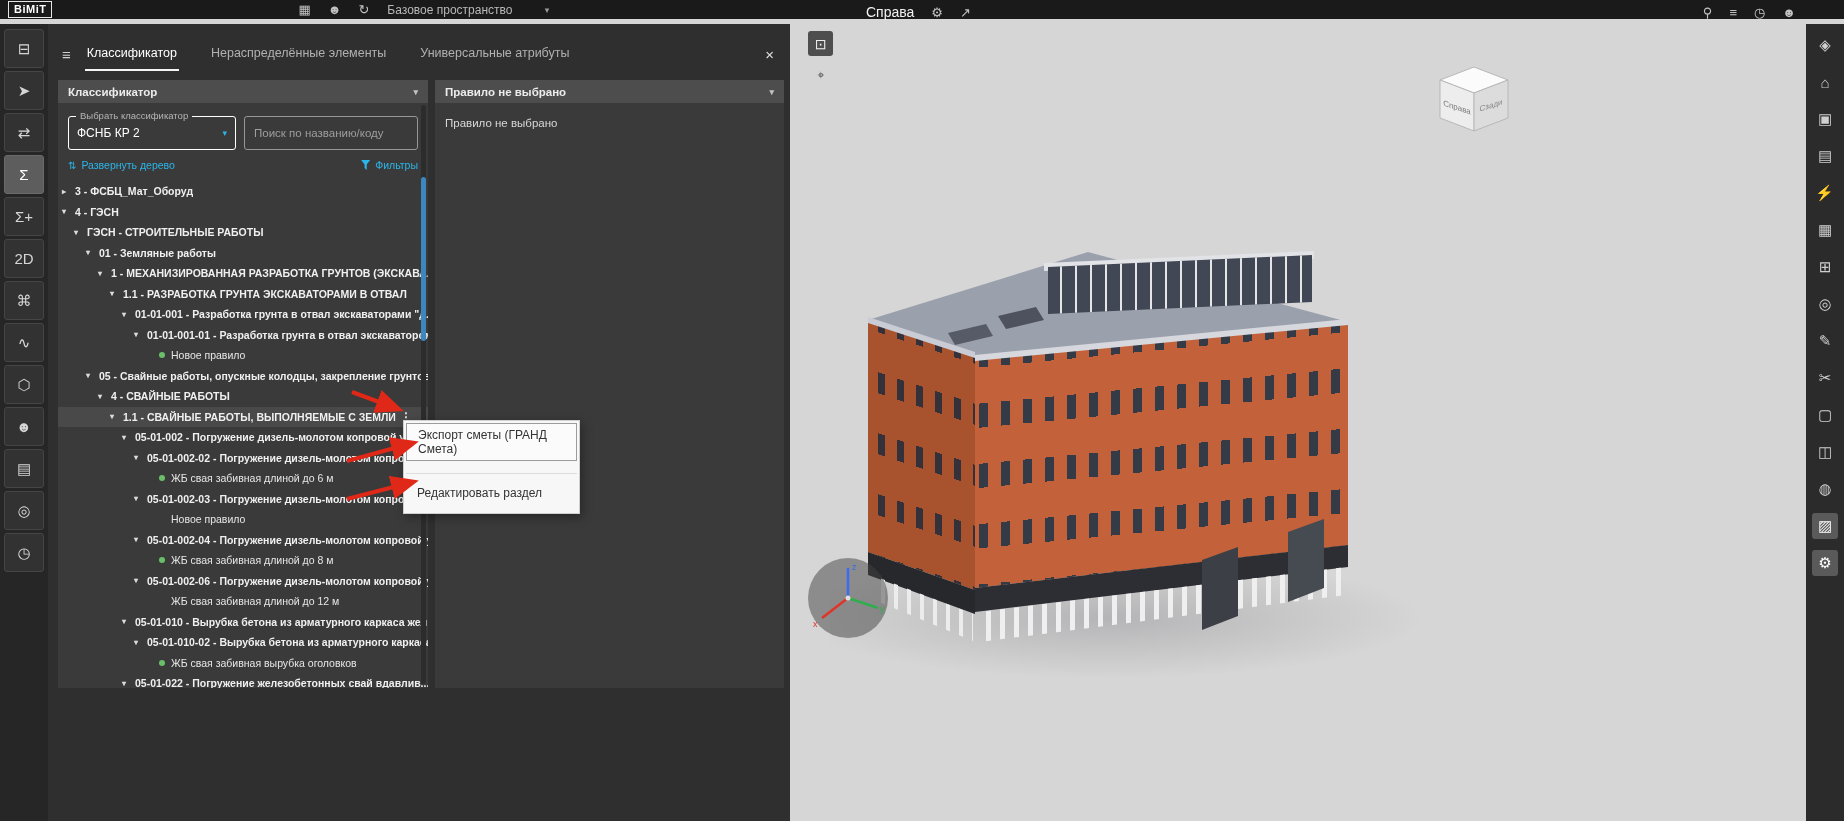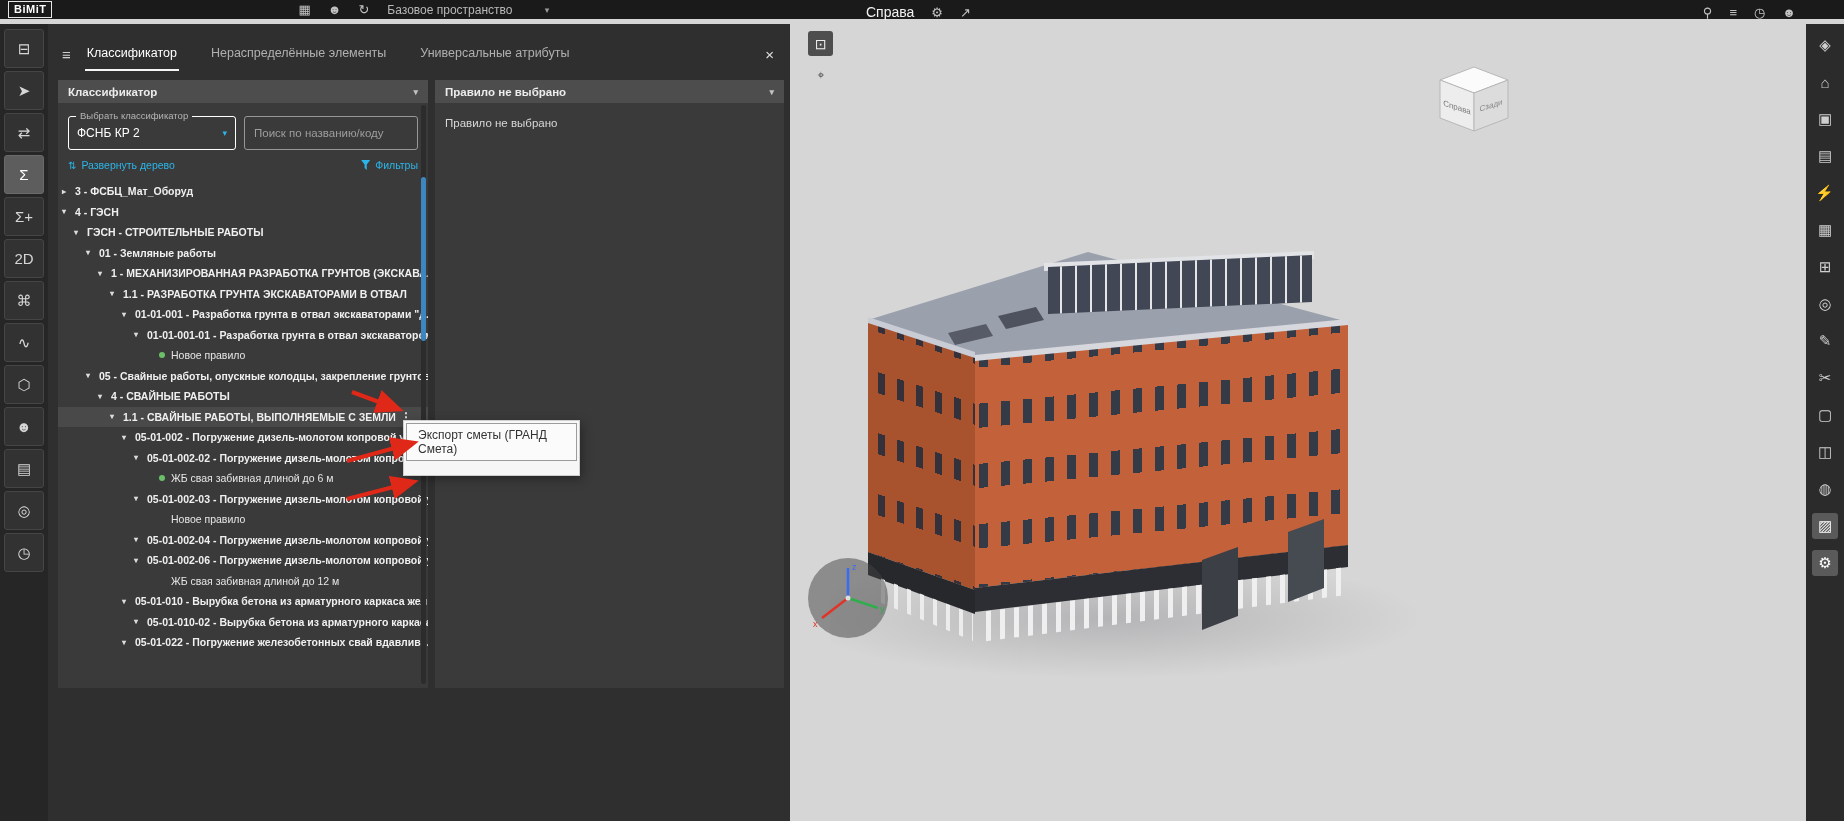--- a/index.html
+++ b/index.html
@@ -312,20 +312,26 @@
     <span class="dot"></span>
     <span class="lbl">Новое правило</span>
 
   </div>
             <div class="trow" style="padding-left: 76px;">
     <span class="arrow">▾</span>
 
     <span class="lbl">05-01-002-04 - Погружение дизель-молотом копровой у...</span>
 
   </div>
+            <div class="trow rule" style="padding-left: 88px;">
+    <span class="arrow"></span>
+    <span class="dot on"></span>
+    <span class="lbl">ЖБ свая забивная длиной до 8 м</span>
+
+  </div>
             <div class="trow" style="padding-left: 76px;">
     <span class="arrow">▾</span>
 
     <span class="lbl">05-01-002-06 - Погружение дизель-молотом копровой у...</span>
 
   </div>
             <div class="trow rule" style="padding-left: 88px;">
     <span class="arrow"></span>
     <span class="dot"></span>
     <span class="lbl">ЖБ свая забивная длиной до 12 м</span>
@@ -334,20 +340,26 @@
             <div class="trow" style="padding-left: 64px;">
     <span class="arrow">▾</span>
 
     <span class="lbl">05-01-010 - Вырубка бетона из арматурного каркаса жел...</span>
 
   </div>
             <div class="trow" style="padding-left: 76px;">
     <span class="arrow">▾</span>
 
     <span class="lbl">05-01-010-02 - Вырубка бетона из арматурного каркаса...</span>
+
+  </div>
+            <div class="trow rule" style="padding-left: 88px;">
+    <span class="arrow"></span>
+    <span class="dot on"></span>
+    <span class="lbl">ЖБ свая забивная вырубка оголовков</span>
 
   </div>
             <div class="trow" style="padding-left: 64px;">
     <span class="arrow">▾</span>
 
     <span class="lbl">05-01-022 - Погружение железобетонных свай вдавлив...</span>
 
   </div>
           </div>
         <div class="vscroll">
@@ -456,20 +468,23 @@
       <button class="rtool active">
         <span class="glyph">⚙</span>
       </button>
     </nav>
 
   <div class="context-menu">
 
   <button class="cm-item boxed">
         <span>Экспорт сметы (ГРАНД Смета)</span>
       </button>
+      <button class="cm-item sep">
+        <span>Редактировать раздел</span>
+      </button>
     </div>
 
   <svg class="annotations" width="1844" height="821">
     <defs>
       <marker id="ah" markerWidth="7" markerHeight="7" refX="5.5" refY="3" orient="auto">
         <path d="M0,0 L7,3 L0,6 Z" fill="#e02818"></path>
       </marker>
     </defs>
     <line x1="352" y1="392" x2="398" y2="409" stroke="#e02818" stroke-width="4" marker-end="url(#ah)"></line>
     <line x1="347" y1="461" x2="413" y2="443" stroke="#e02818" stroke-width="4" marker-end="url(#ah)"></line>

